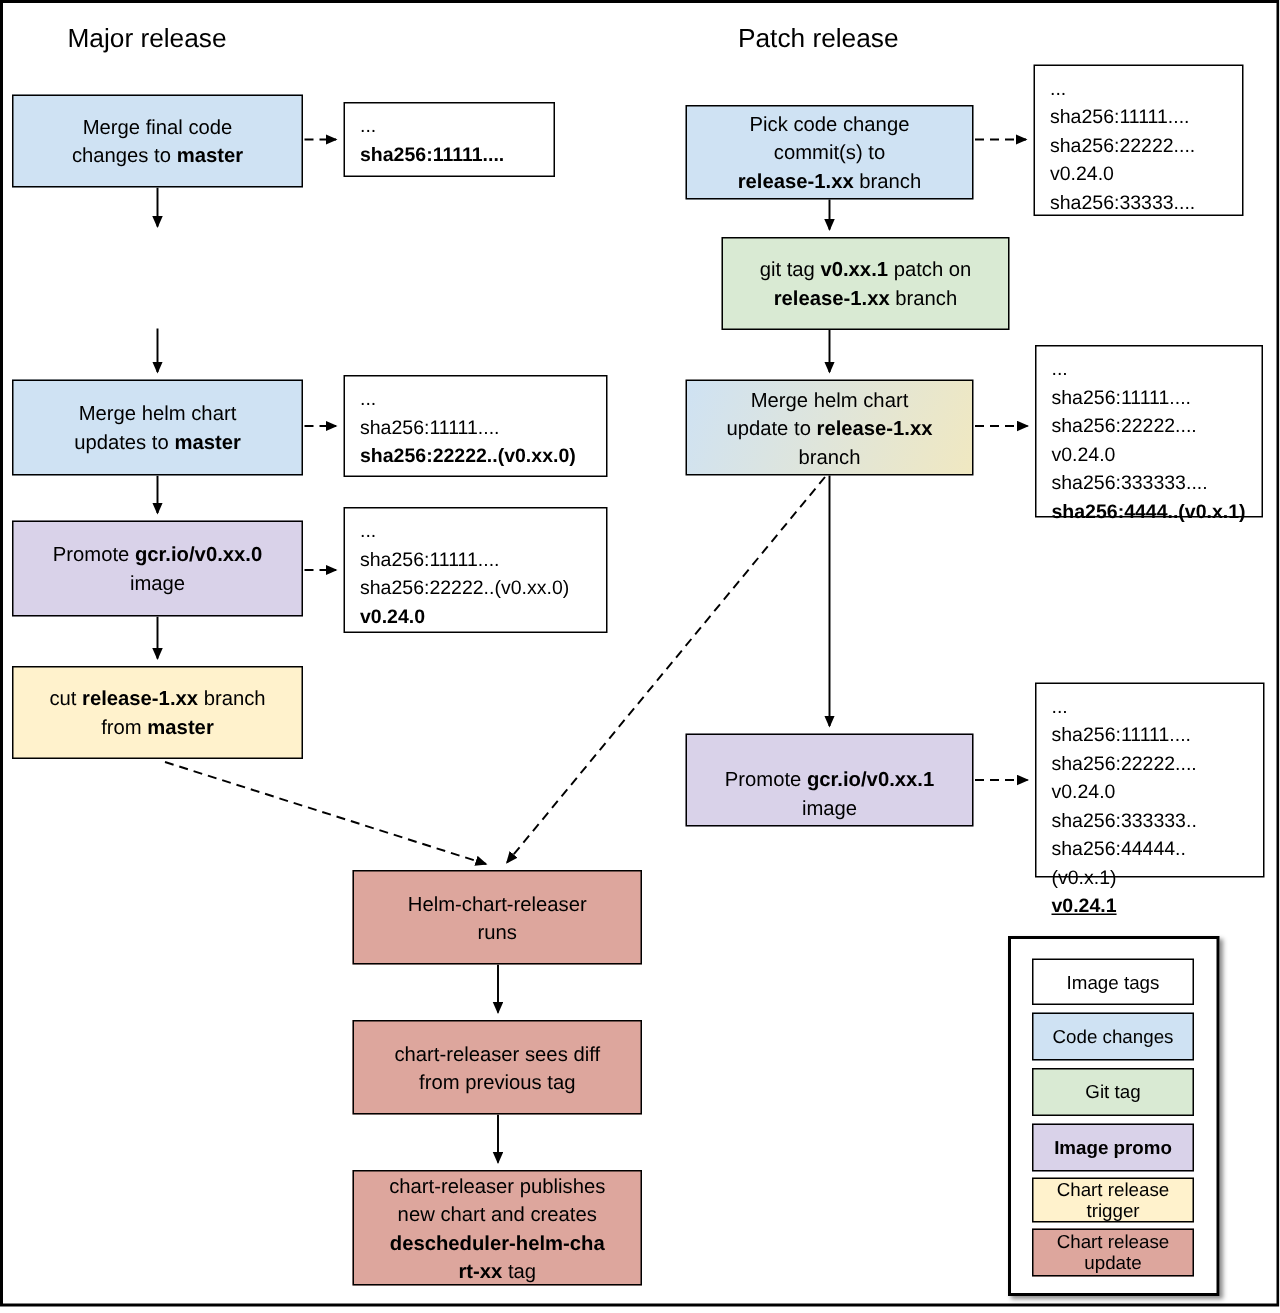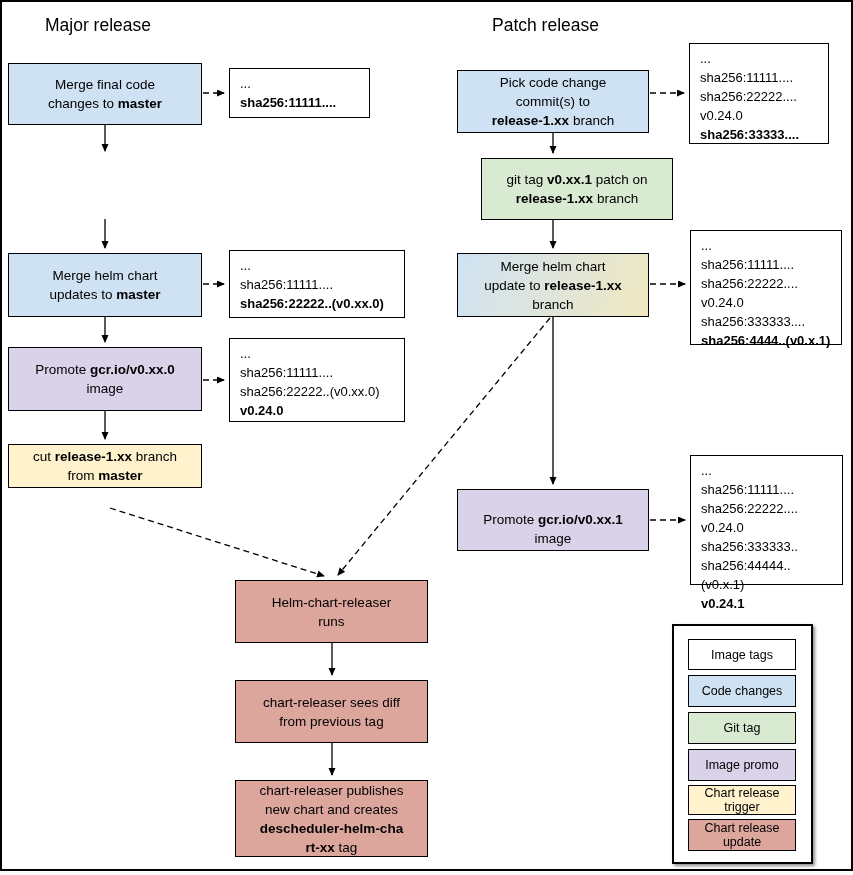--- a/index.html
+++ b/index.html
@@ -65,21 +65,21 @@
 
   <div class="title" style="left:45px;top:15px;">Major release</div>
   <div class="title" style="left:492px;top:15px;">Patch release</div>
 
   <div class="box bg-blue" style="left:8px;top:63px;width:194px;height:62px;"><span><span>Merge final code
 changes to </span><b>master</b></span></div>
   <div class="box bg-blue" style="left:8px;top:253px;width:194px;height:64px;"><span><span>Merge helm chart
 updates to </span><b>master</b></span></div>
   <div class="box bg-purple" style="left:8px;top:347px;width:194px;height:64px;"><span><span>Promote </span><b>gcr.io/v0.xx.0</b><span>
 image</span></span></div>
-  <div class="box bg-yellow" style="left:8px;top:444px;width:194px;height:44px;"><span><span>cut </span><b>release-1.xx</b><span> branch
+  <div class="box bg-yellow" style="left:8px;top:444px;width:194px;height:62px;"><span><span>cut </span><b>release-1.xx</b><span> branch
 from </span><b>master</b></span></div>
 
   <div class="note" style="left:229px;top:68px;width:141px;height:50px;">
       <div>...</div>
       <div style="font-weight: bold;">sha256:11111....</div>
     </div>
   <div class="note" style="left:229px;top:250px;width:176px;height:68px;">
       <div>...</div>
       <div>sha256:11111....</div>
       <div style="font-weight: bold;">sha256:22222..(v0.xx.0)</div>
@@ -100,50 +100,50 @@
 update to </span><b>release-1.xx</b><span>
 branch</span></span></div>
   <div class="box bg-purple" style="left:457px;top:489px;width:192px;height:62px;align-items:flex-end;"><span><span>Promote </span><b>gcr.io/v0.xx.1</b><span>
 image</span></span></div>
 
   <div class="note" style="left:689px;top:43px;width:140px;height:101px;">
       <div>...</div>
       <div>sha256:11111....</div>
       <div>sha256:22222....</div>
       <div>v0.24.0</div>
-      <div style="font-weight: bold;">sha256:33333....</div>
+      <div style="font-weight: normal;">sha256:33333....</div>
     </div>
   <div class="note" style="left:690px;top:230px;width:152px;height:115px;">
       <div>...</div>
       <div>sha256:11111....</div>
       <div>sha256:22222....</div>
       <div>v0.24.0</div>
       <div>sha256:333333....</div>
       <div style="font-weight: bold;">sha256:4444..(v0.x.1)</div>
     </div>
   <div class="note" style="left:690px;top:455px;width:153px;height:130px;">
       <div>...</div>
       <div>sha256:11111....</div>
       <div>sha256:22222....</div>
       <div>v0.24.0</div>
       <div>sha256:333333..</div>
       <div>sha256:44444..(v0.x.1)</div>
-      <div style="font-weight: bold;">v0.24.1</div>
+      <div style="font-weight: bold; text-decoration: underline;">v0.24.1</div>
     </div>
 
   <div class="box bg-pink" style="left:235px;top:580px;width:193px;height:63px;"><span><span>Helm-chart-releaser
 runs</span></span></div>
   <div class="box bg-pink" style="left:235px;top:680px;width:193px;height:63px;"><span><span>chart-releaser sees diff
 from previous tag</span></span></div>
   <div class="box bg-pink" style="left:235px;top:780px;width:193px;height:77px;"><span><span>chart-releaser publishes
 new chart and creates
 </span><b>descheduler-helm-cha
 rt-xx</b><span> tag</span></span></div>
 
   <div class="legend">
     <div class="legend-item" style="left:14px;top:13px;width:108px;height:31px;background:var(--c-white);">Image tags</div>
     <div class="legend-item" style="left:14px;top:49px;width:108px;height:32px;background:var(--c-blue);">Code changes</div>
     <div class="legend-item" style="left:14px;top:86px;width:108px;height:32px;background:var(--c-green);">Git tag</div>
-    <div class="legend-item" style="left:14px;top:123px;width:108px;height:32px;background:var(--c-purple);">Image promo</div>
+    <div class="legend-item" style="left:14px;top:123px;width:108px;height:32px;background:var(--c-purple);font-weight:bold;">Image promo</div>
     <div class="legend-item" style="left:14px;top:159px;width:108px;height:30px;background:var(--c-yellow);">Chart release trigger</div>
     <div class="legend-item" style="left:14px;top:193px;width:108px;height:32px;background:var(--c-pink);">Chart release update</div>
   </div>
 </div>
 
 </body></html>

